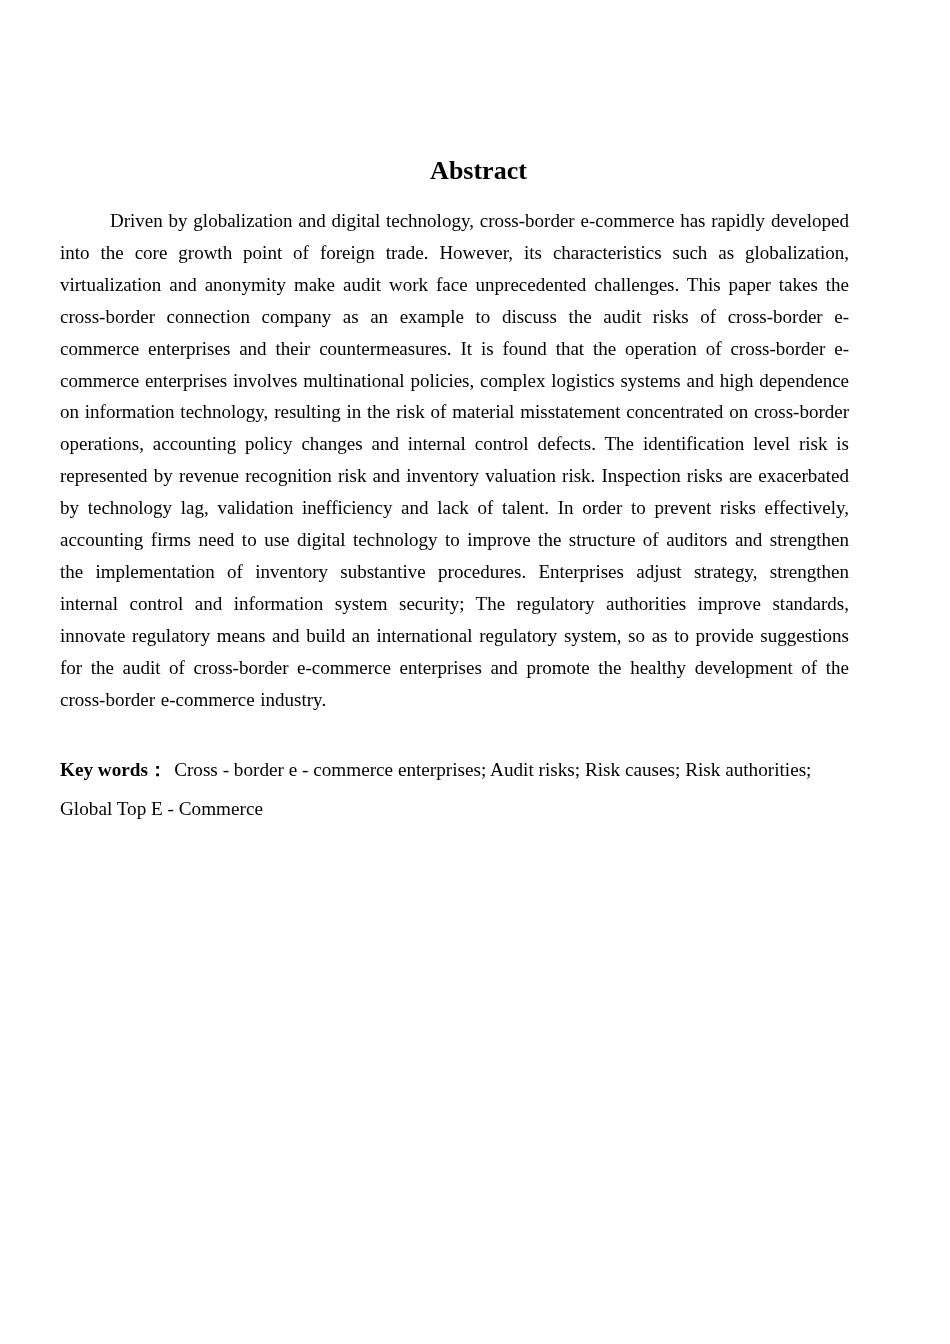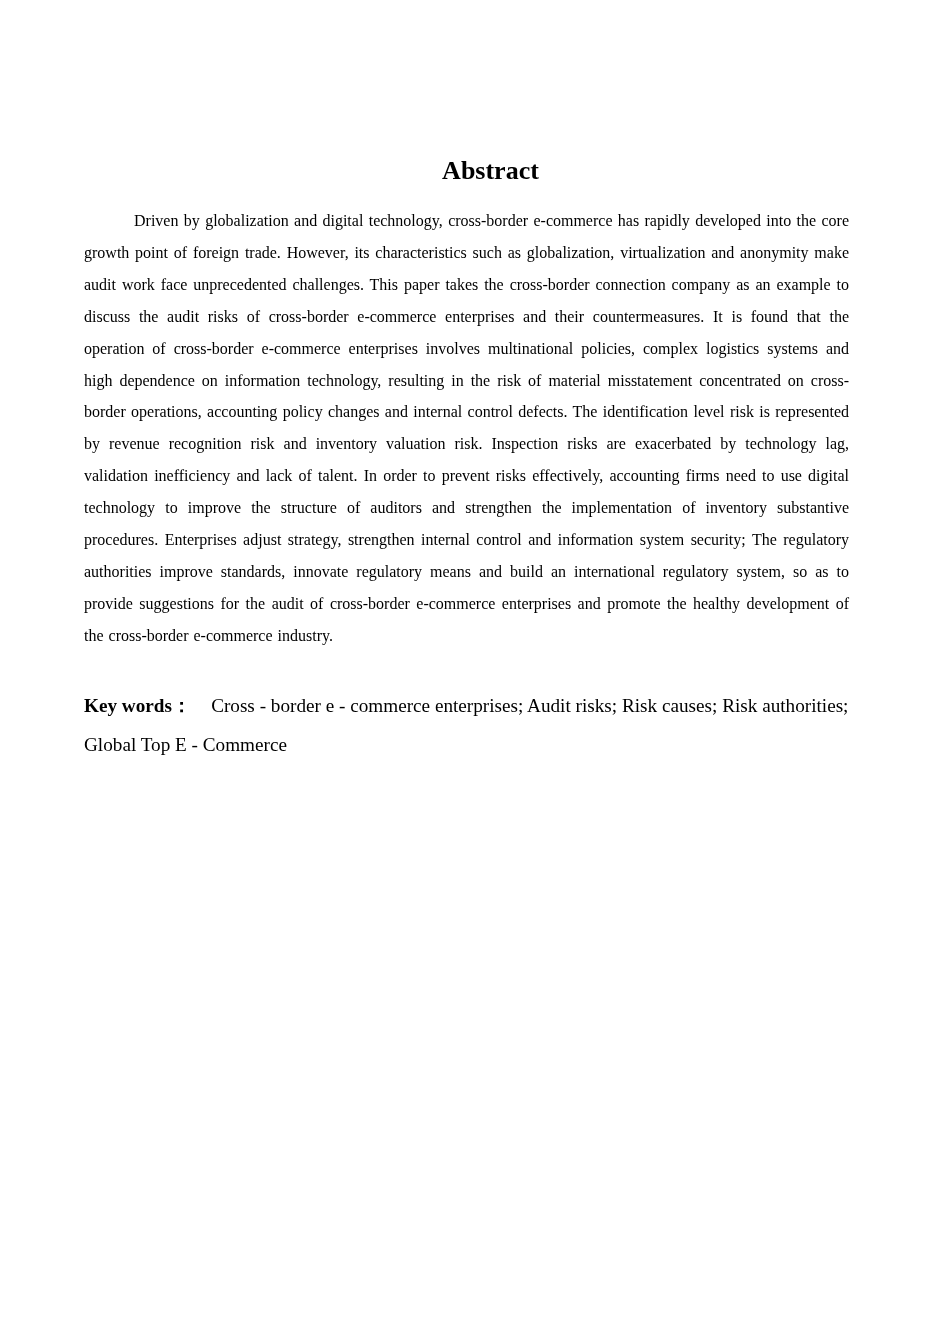--- a/index.html
+++ b/index.html
@@ -12,47 +12,47 @@
     color: #000000;
   }
   .page {
     position: relative;
     width: 950px;
     height: 1344px;
     background: #ffffff;
     overflow: hidden;
   }
   .content {
-    padding: 153px 101px 0 84px; 
+    padding: 153px 101px 0 60px; 
   }
   .doc-title {
     font-size: 26px;
     font-weight: bold;
     text-align: center;
     
     text-indent: 48px;
     line-height: 36px;
     margin-bottom: 16px;
   }
   .abstract-body {
-    font-size: 16px;
+    font-size: 19px;
     line-height: 31.9px;
     text-align: justify;
     text-indent: 50px;
     word-spacing: 1px;
   }
   .keywords {
     margin-top: 34px;
     font-size: 19.2px;
     line-height: 39px;
     text-align: left;
   }
   .keywords-label {
     font-weight: bold;
-    margin-right: 20px;
+    margin-right: 7px;
   }
 </style>
 </head>
 <body>
 
 <div class="page">
   <div class="content">
 
     <h1 class="doc-title">Abstract</h1>
 

